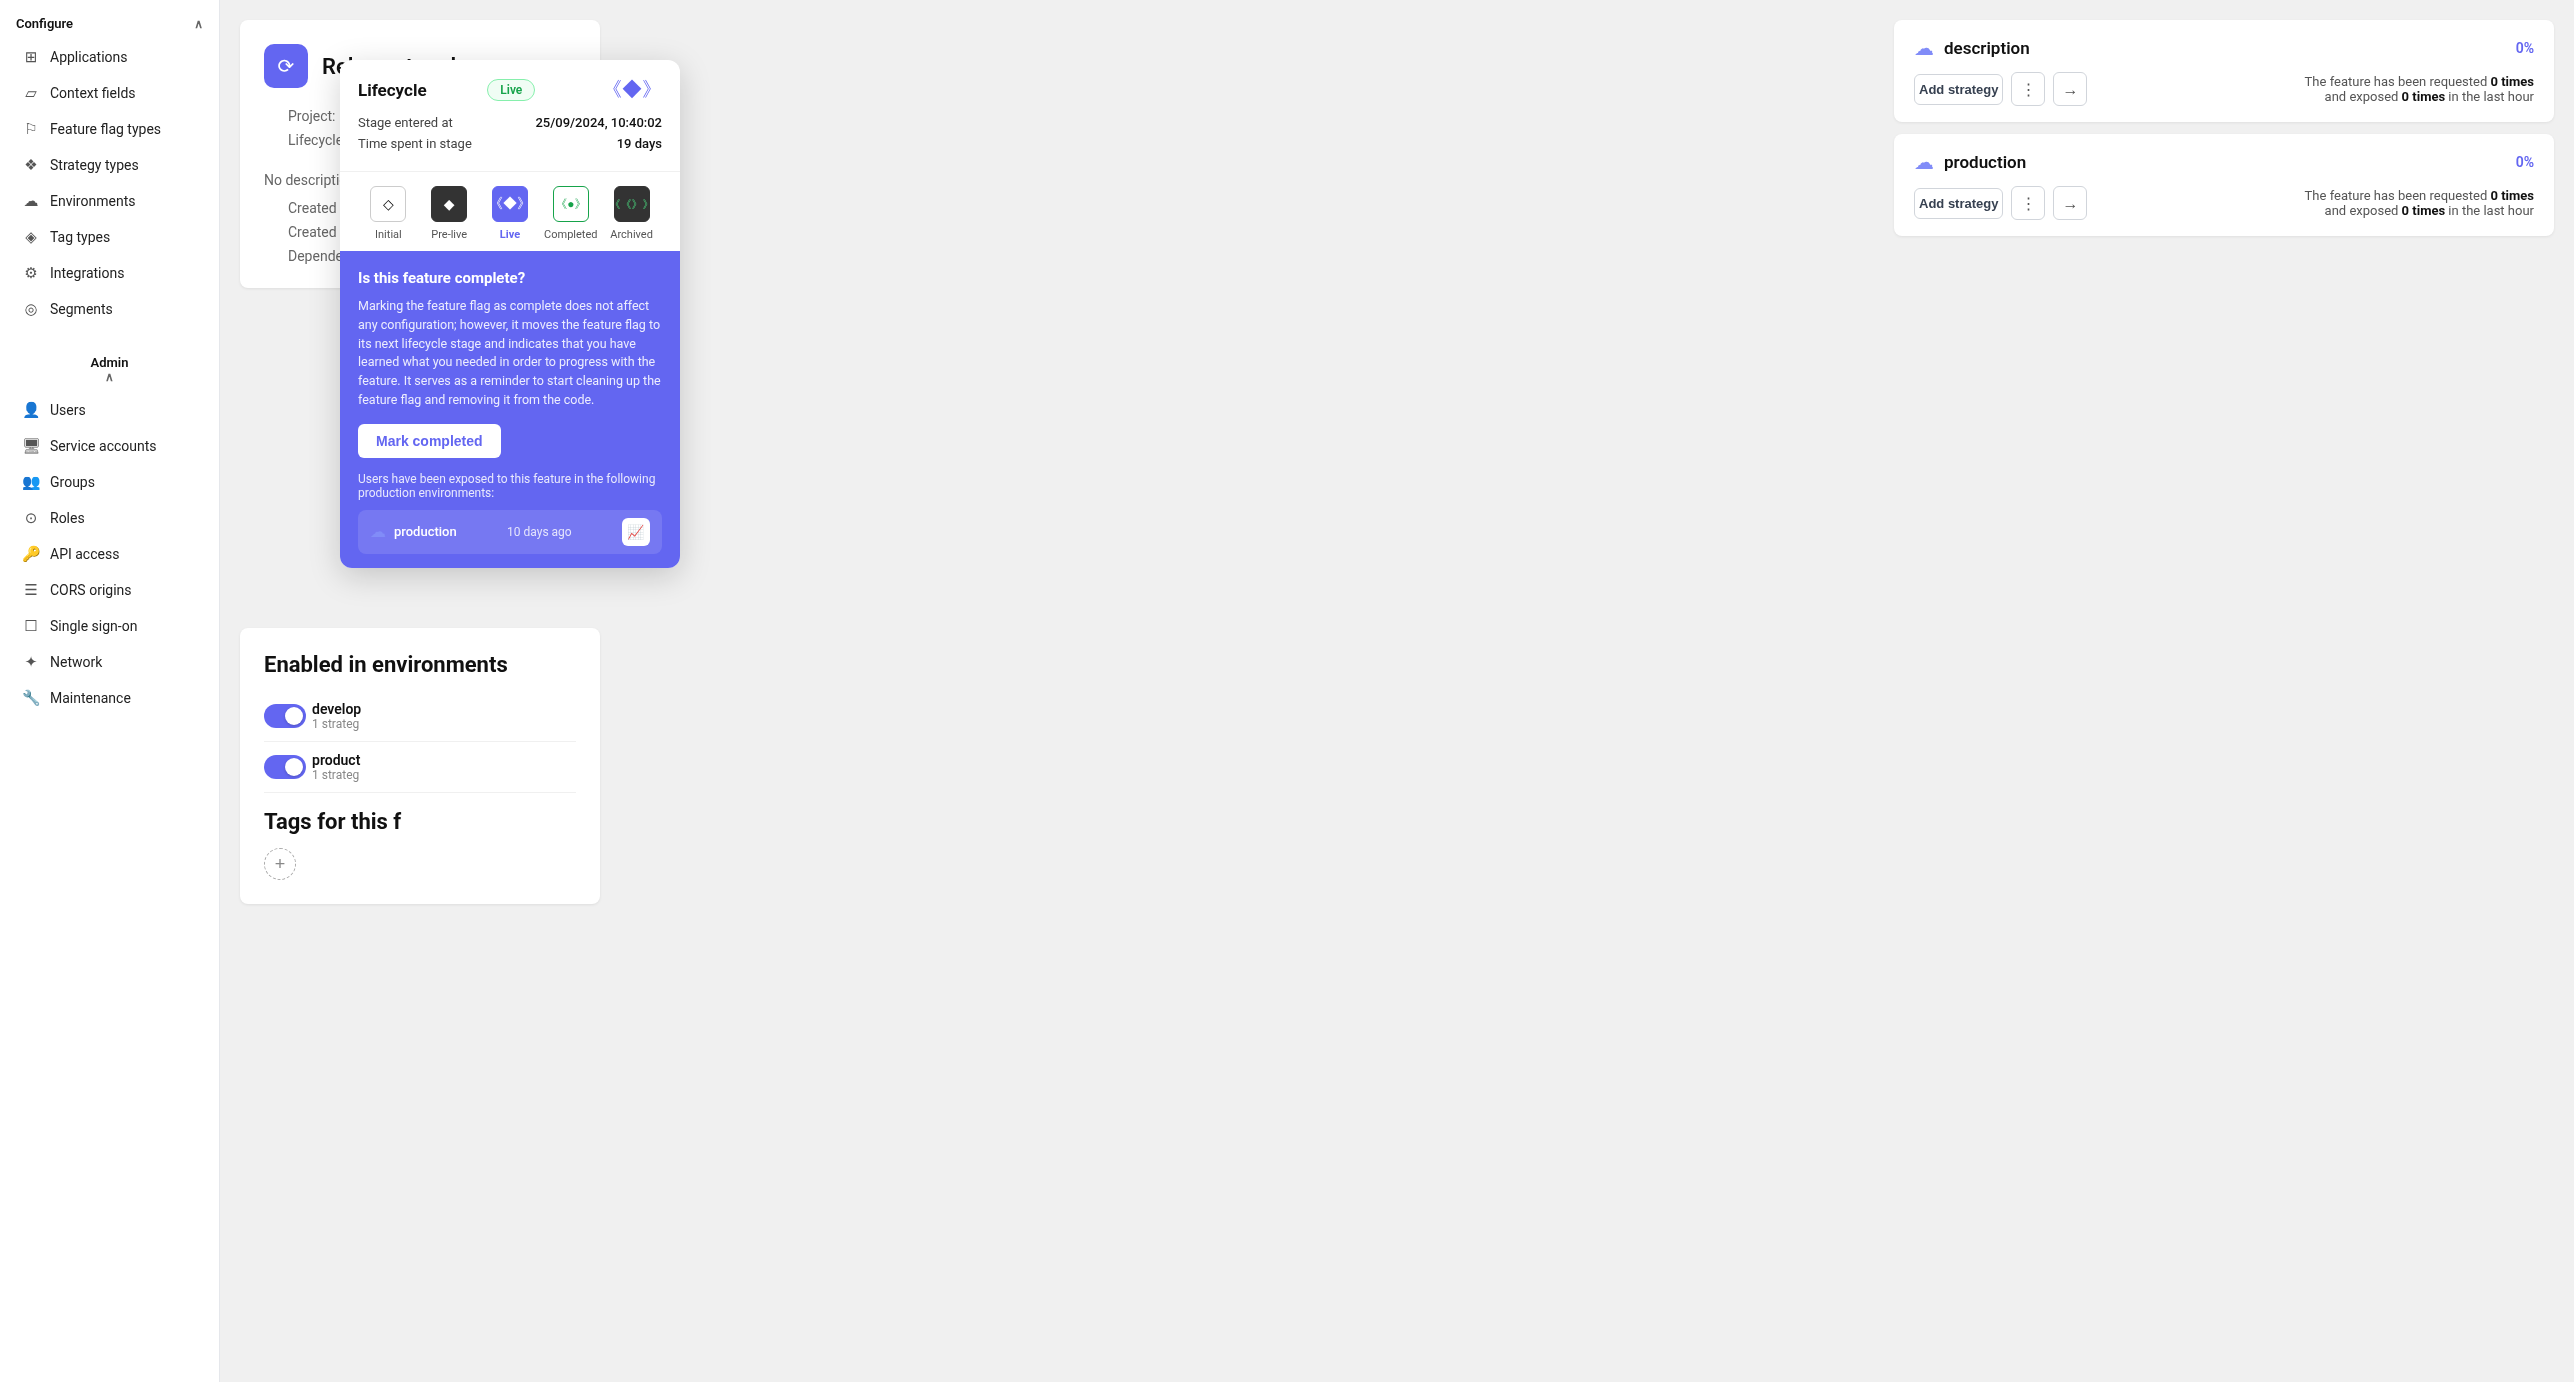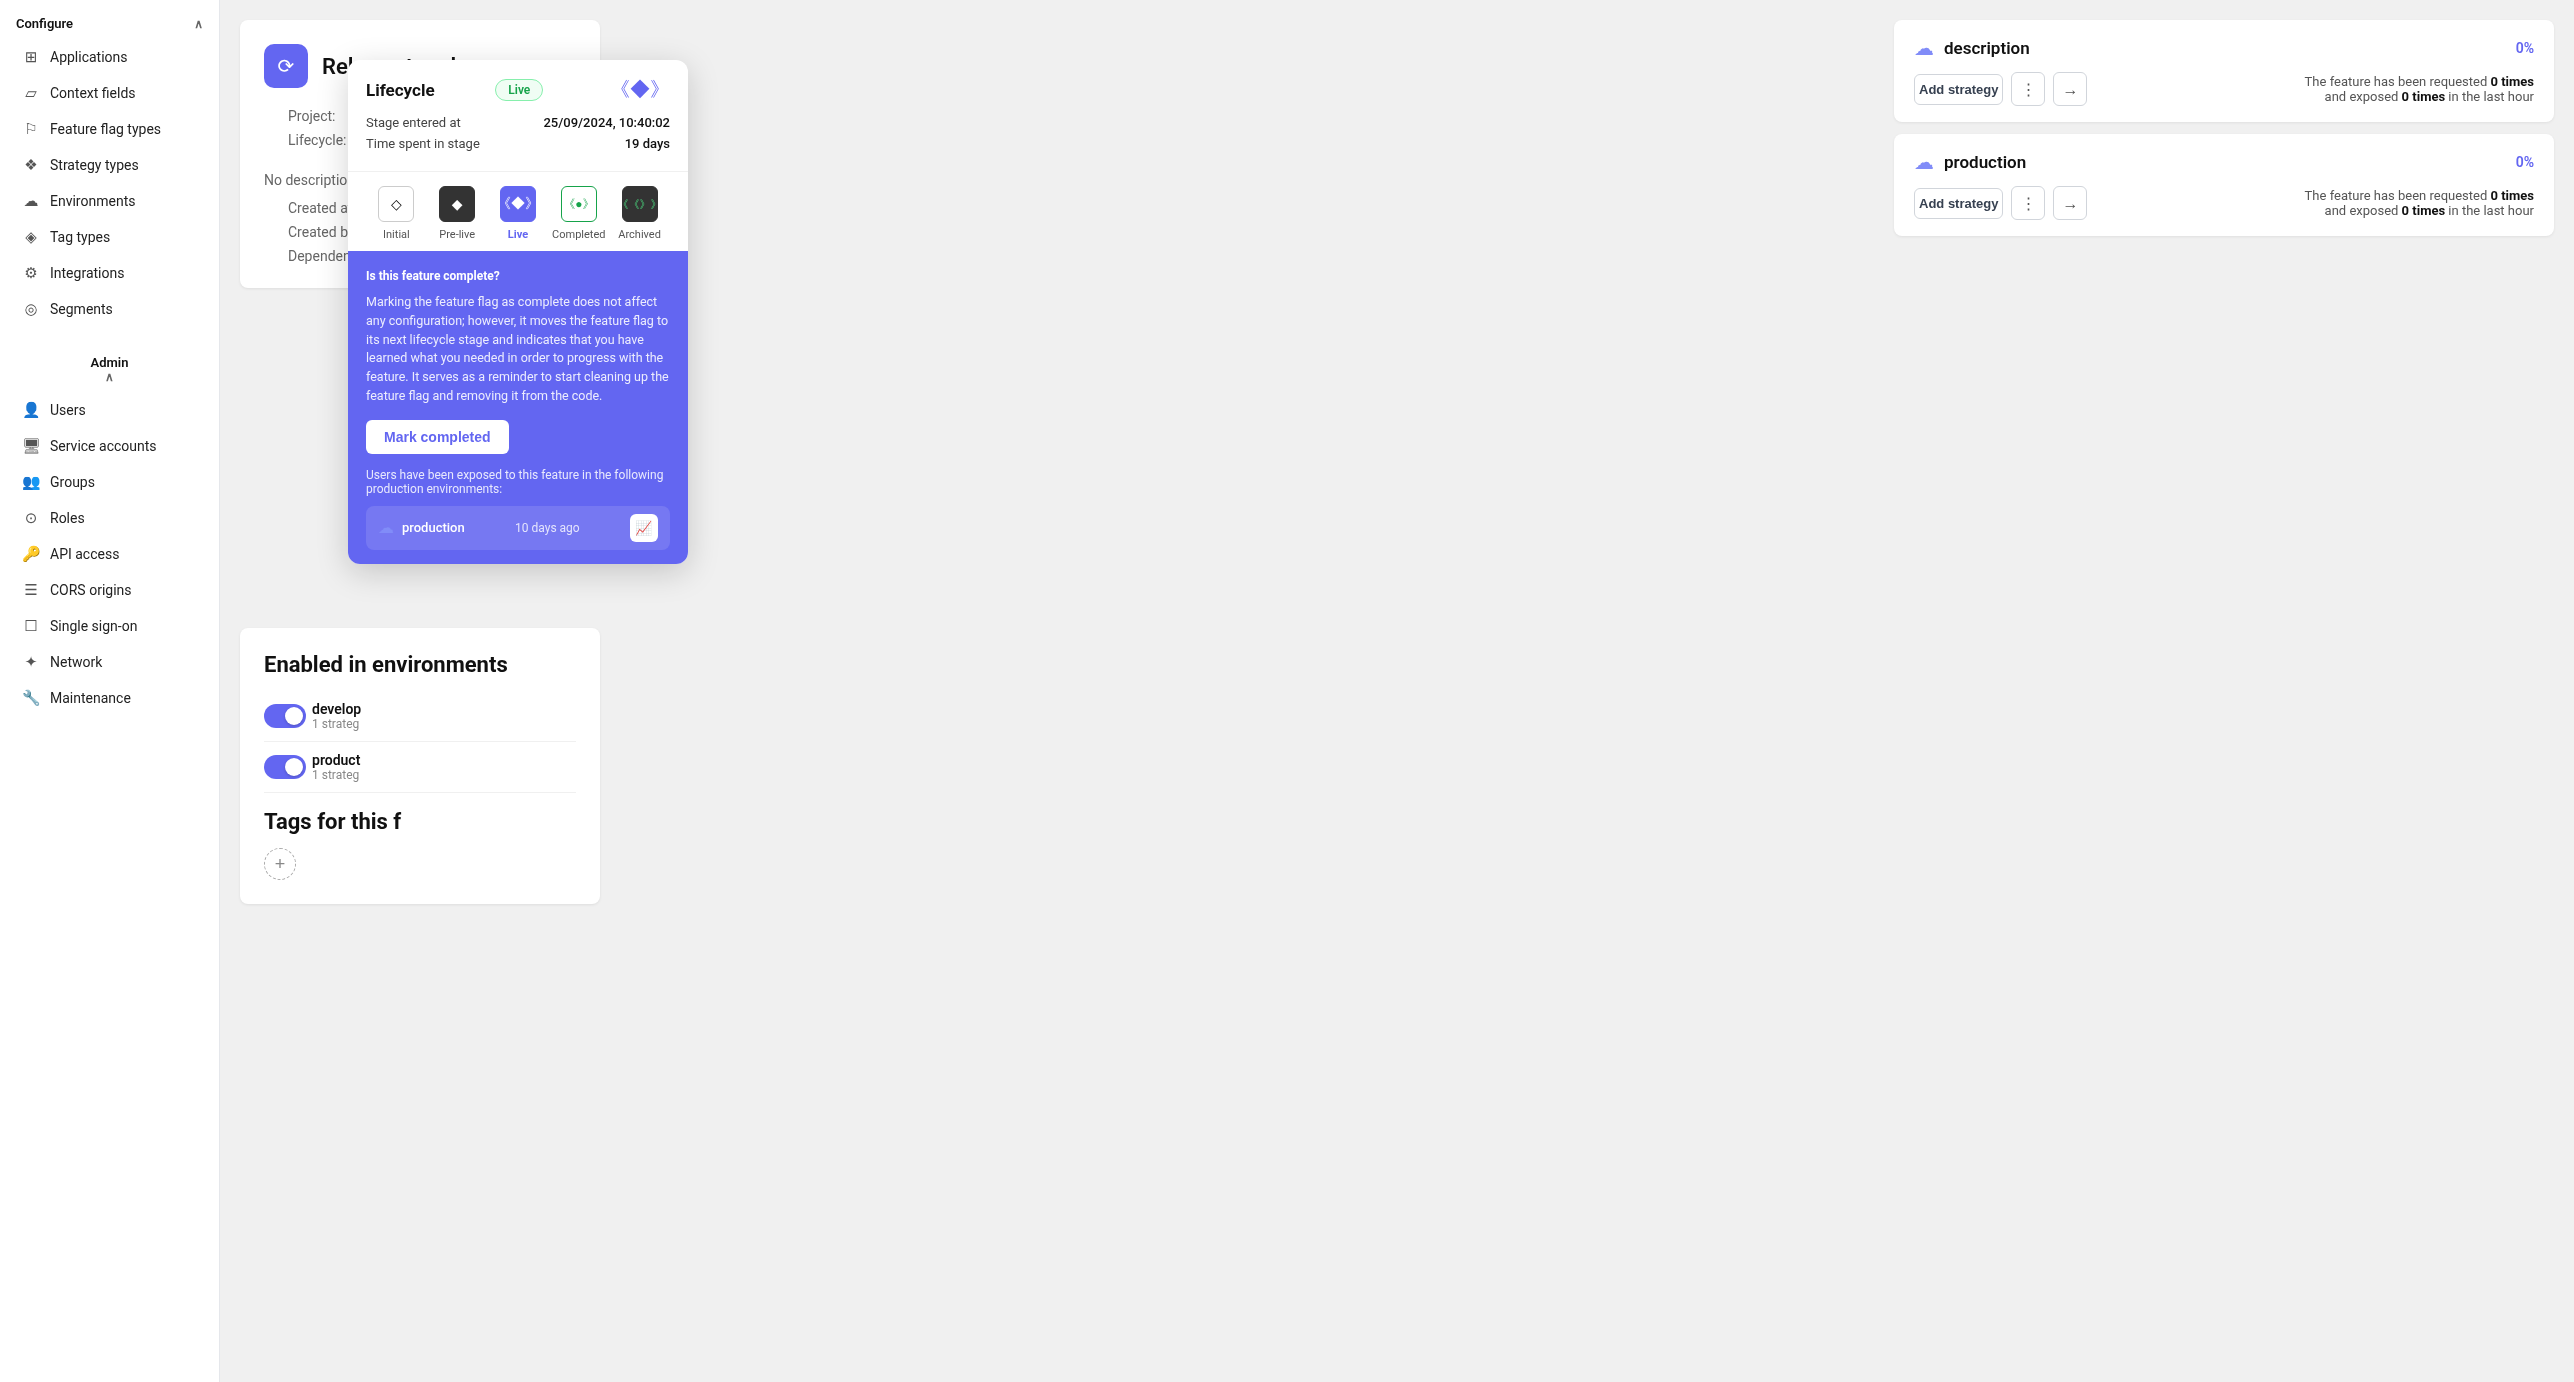--- a/index.html
+++ b/index.html
@@ -80,21 +80,21 @@
 
     .card-meta { display: grid; grid-template-columns: 120px 1fr; gap: 8px 0; font-size: 14px; color: #444; }
     .card-meta-label { color: #666; margin-left: 24px; }
     .card-meta-value { color: #111; }
     .card-meta-value.link { color: #6366f1; }
 
     
     .lifecycle-popup {
       position: absolute;
       top: 60px;
-      left: 128px;
+      left: 120px;
       width: 340px;
       background: #fff;
       border-radius: 12px;
       box-shadow: 0 8px 32px rgba(0,0,0,0.18);
       z-index: 100;
       overflow: hidden;
     }
     .lifecycle-popup-header {
       display: flex;
       justify-content: space-between;
@@ -171,21 +171,21 @@
     }
     .stage-label { font-size: 11px; color: #555; text-align: center; }
     .stage-label.active { color: #6366f1; font-weight: 700; }
 
     
     .completion-section {
       background: #6366f1;
       padding: 18px 18px 14px;
     }
     .completion-question {
-      font-size: 12px;
+      font-size: 15px;
       font-weight: 700;
       color: #fff;
       margin-bottom: 10px;
     }
     .completion-description {
       font-size: 12.5px;
       color: rgba(255,255,255,0.88);
       line-height: 1.5;
       margin-bottom: 14px;
     }

